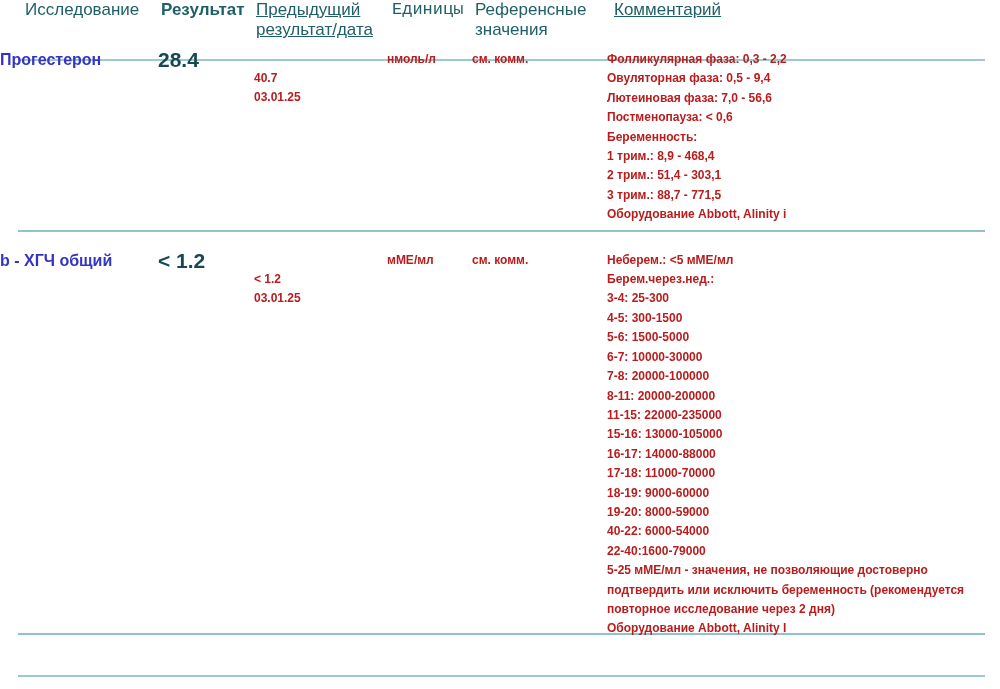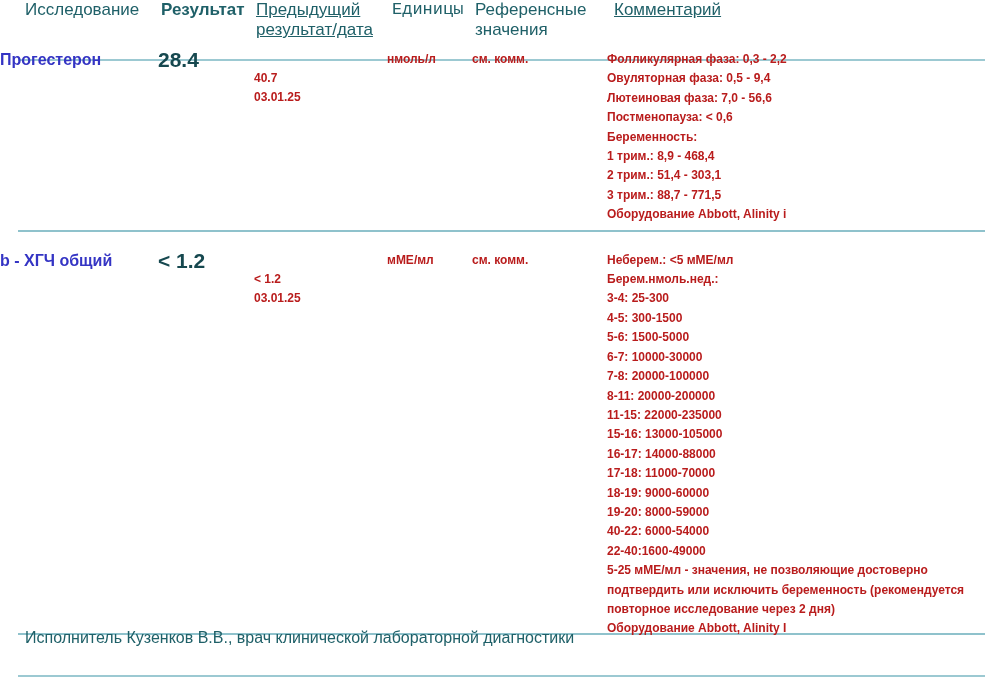--- a/index.html
+++ b/index.html
@@ -208,42 +208,41 @@
         <td class="test-name">b - ХГЧ общий</td>
         <td class="result">&lt; 1.2</td>
         <td class="prev">
           <span class="cline">&lt; 1.2</span>
           <span class="cline">03.01.25</span>
         </td>
         <td class="unit">мМЕ/мл</td>
         <td class="refshort">см. комм.</td>
         <td class="comment">
           <span class="cline">Неберем.: &lt;5 мМЕ/мл</span>
-          <span class="cline">Берем.нмоль.нед.:</span>
+          <span class="cline">Берем.через.нед.:</span>
           <span class="cline">3-4: 25-300</span>
           <span class="cline">4-5: 300-1500</span>
           <span class="cline">5-6: 1500-5000</span>
           <span class="cline">6-7: 10000-30000</span>
           <span class="cline">7-8: 20000-100000</span>
           <span class="cline">8-11: 20000-200000</span>
           <span class="cline">11-15: 22000-235000</span>
           <span class="cline">15-16: 13000-105000</span>
           <span class="cline">16-17: 14000-88000</span>
           <span class="cline">17-18: 11000-70000</span>
           <span class="cline">18-19: 9000-60000</span>
           <span class="cline">19-20: 8000-59000</span>
           <span class="cline">40-22: 6000-54000</span>
-          <span class="cline">22-40:1600-49000</span>
+          <span class="cline">22-40:1600-79000</span>
           <span class="cpara">5-25 мМЕ/мл - значения, не позволяющие достоверно подтвердить или исключить беременность (рекомендуется повторное исследование через 2 дня)</span>
           <span class="cline">Оборудование Abbott, Alinity I</span>
         </td>
       </tr>
 
       <tr class="gap2">
         <td colspan="6"></td>
       </tr>
 
     </tbody>
   </table>
 
-  <div class="footer-note">Исполнитель Кузенков В.В., врач клинической лабораторной диагностики</div>
 
 </div>
 
 </body></html>

